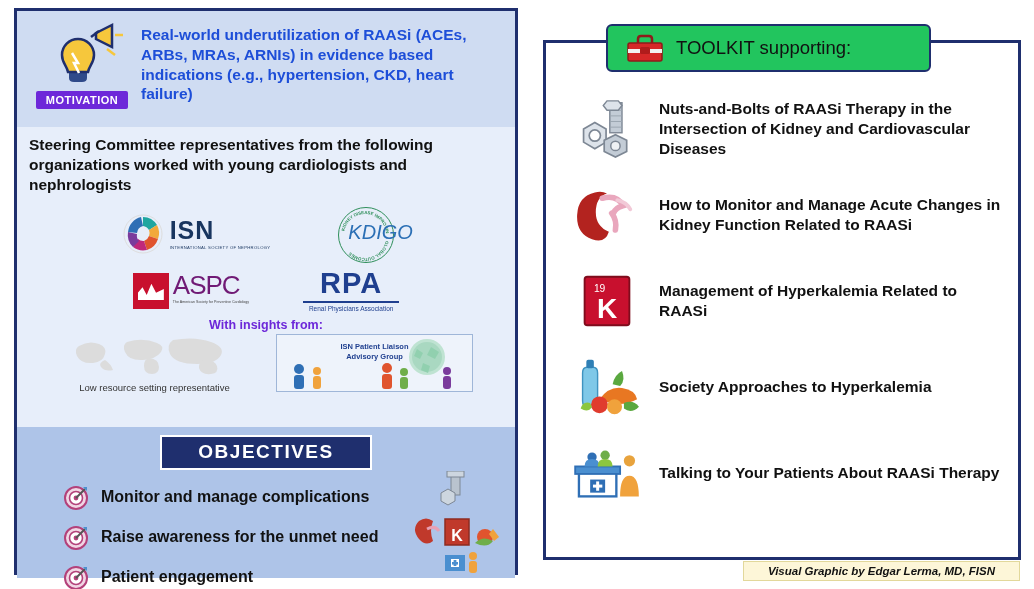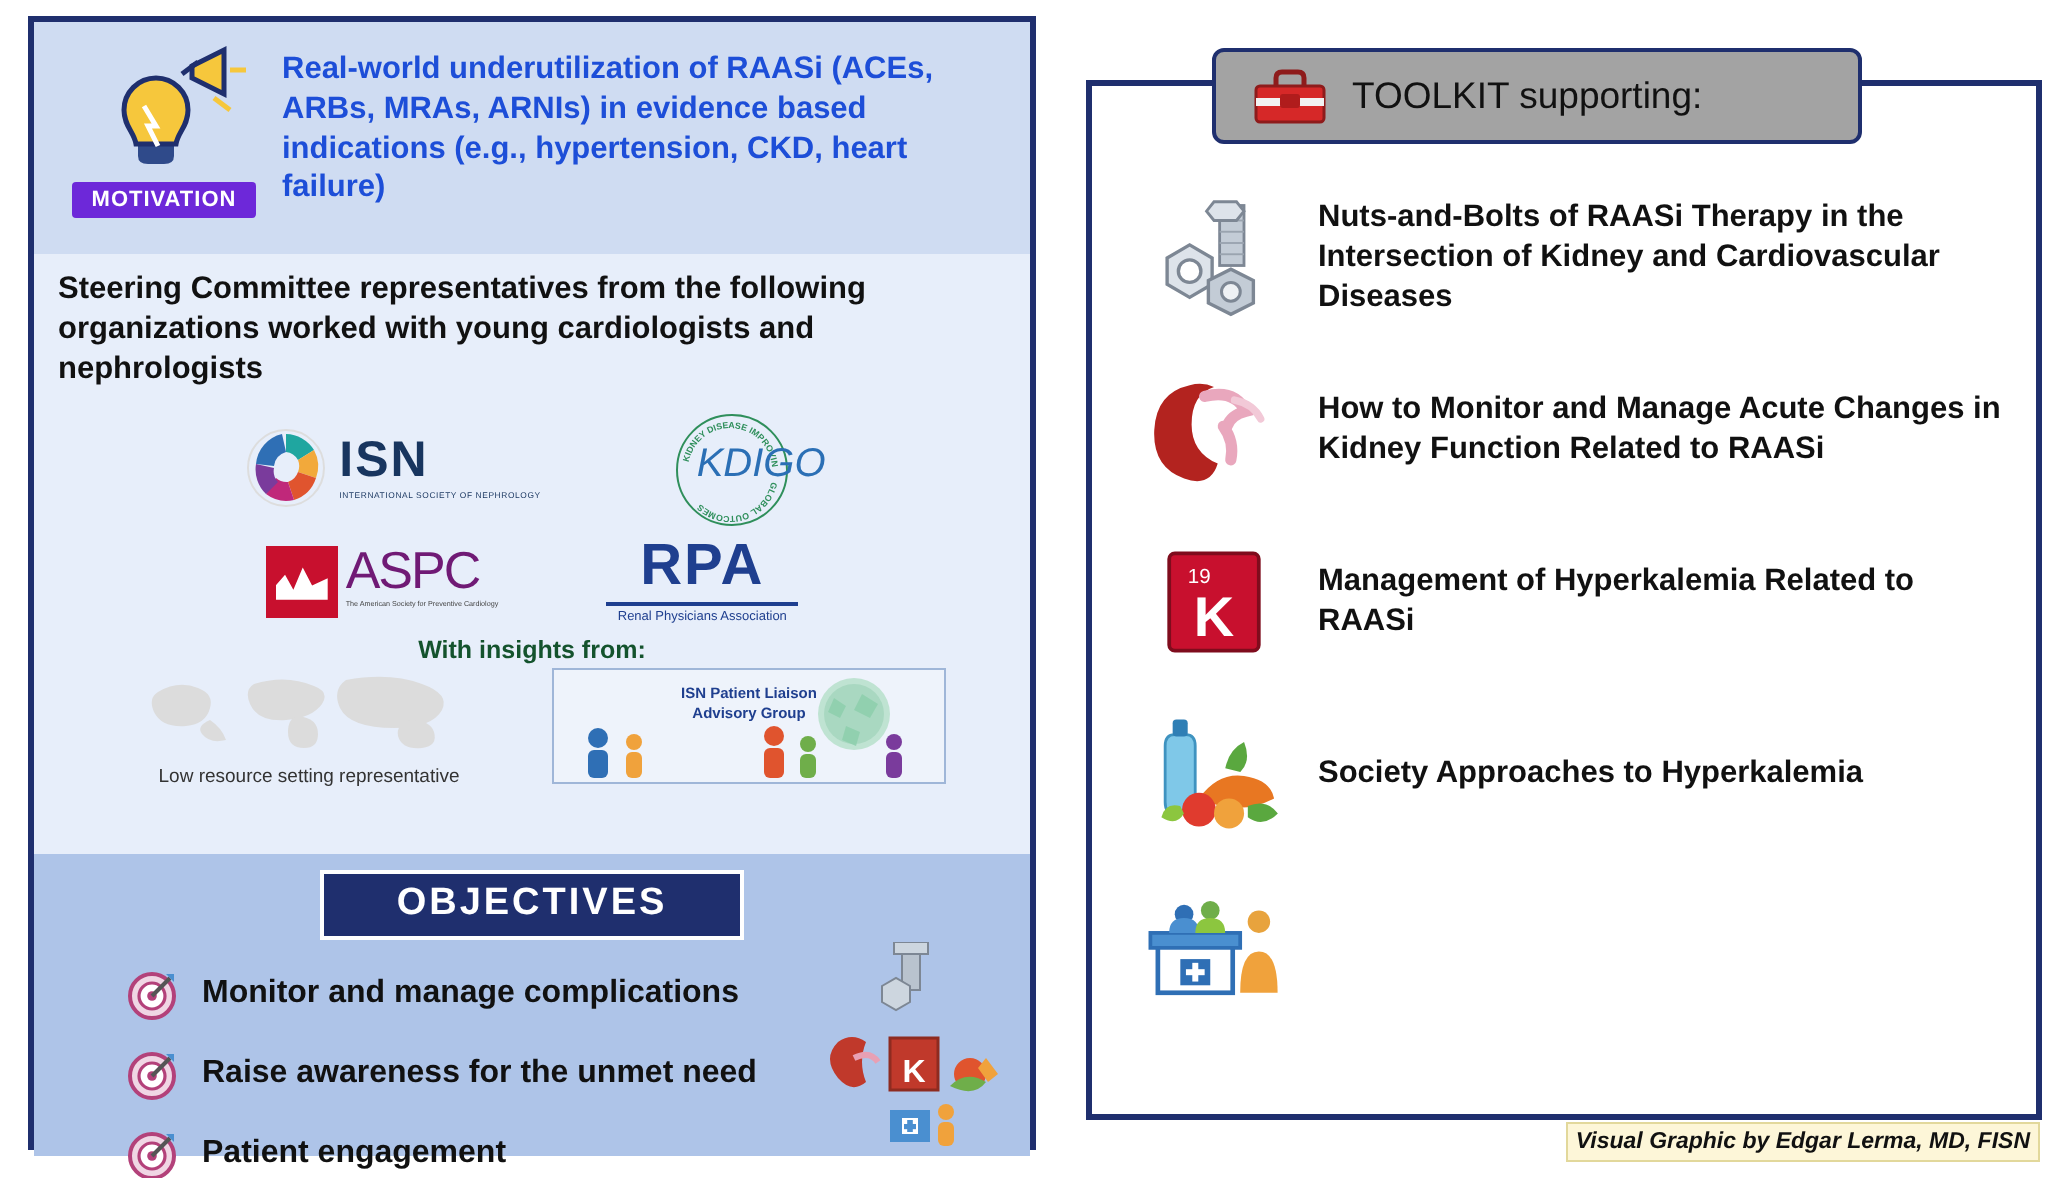--- a/index.html
+++ b/index.html
@@ -129,21 +129,21 @@
   
   .rpa-logo { display: flex; flex-direction: column; align-items: center; }
   .rpa-big { font-size: 29px; font-weight: bold; color: #1f3f8f; letter-spacing: 1px; line-height: 1; }
   .rpa-rule { width: 96px; height: 2px; background: #1f3f8f; margin: 3px 0 2px; }
   .rpa-small { font-size: 6.5px; color: #1f3f8f; }
 
   .insights-label {
     text-align: center;
     font-size: 12.5px;
     font-weight: bold;
-    color: #14532d;
+    color: #6d28d9;
     margin-top: 6px;
   }
   .insights-row {
     display: flex;
     justify-content: center;
     align-items: flex-start;
     gap: 26px;
     margin-top: 2px;
   }
   .lowres-block { width: 190px; text-align: center; }
@@ -212,21 +212,21 @@
     border: 3px solid #1f2f6e;
     box-sizing: border-box;
     background: #ffffff;
   }
   .toolkit-header {
     position: absolute;
     left: 606px;
     top: 24px;
     width: 325px;
     height: 48px;
-    background: #a3a3a3;
+    background: #22c55e;
     border: 2.5px solid #1f2f6e;
     border-radius: 6px;
     display: flex;
     align-items: center;
     gap: 12px;
     padding-left: 18px;
     box-sizing: border-box;
     z-index: 5;
   }
   .toolkit-title {
@@ -263,21 +263,21 @@
   .credit {
     position: absolute;
     right: 14px;
     bottom: 8px;
     background: #fdf6d8;
     border: 1px solid #e2d89b;
     font-size: 11.5px;
     font-style: italic;
     font-weight: bold;
     color: #111;
-    padding: 3px 4px;
+    padding: 3px 24px;
   }
 </style>
 </head>
 <body>
 
 <div id="left-panel">
 
   <div class="motivation-band">
     <div class="motivation-left">
       <svg class="bulb-icon" viewBox="0 0 86 66">
@@ -561,17 +561,18 @@
         <rect x="26.4" y="40" width="3.2" height="10" fill="#ffffff"></rect>
         <rect x="23" y="43.4" width="10" height="3.2" fill="#ffffff"></rect>
         <circle cx="22" cy="14" r="5" fill="#2f6fb5"></circle>
         <path d="M14 24 q0 -8 8 -8 q8 0 8 8z" fill="#4a8fd0"></path>
         <circle cx="36" cy="12" r="5" fill="#6fae4a"></circle>
         <path d="M28 24 q0 -8 8 -8 q8 0 8 8z" fill="#8cc63f"></path>
         <circle cx="62" cy="18" r="6" fill="#e8a33d"></circle>
         <path d="M52 56 q0 -22 10 -22 q10 0 10 22z" fill="#f0a23c"></path>
       </svg>
     </div>
+    <div class="toolkit-text">Talking to Your Patients About RAASi Therapy</div>
   </div>
 
 </div>
 
 <div class="credit">Visual Graphic by Edgar Lerma, MD, FISN</div>
 
 </body></html>

